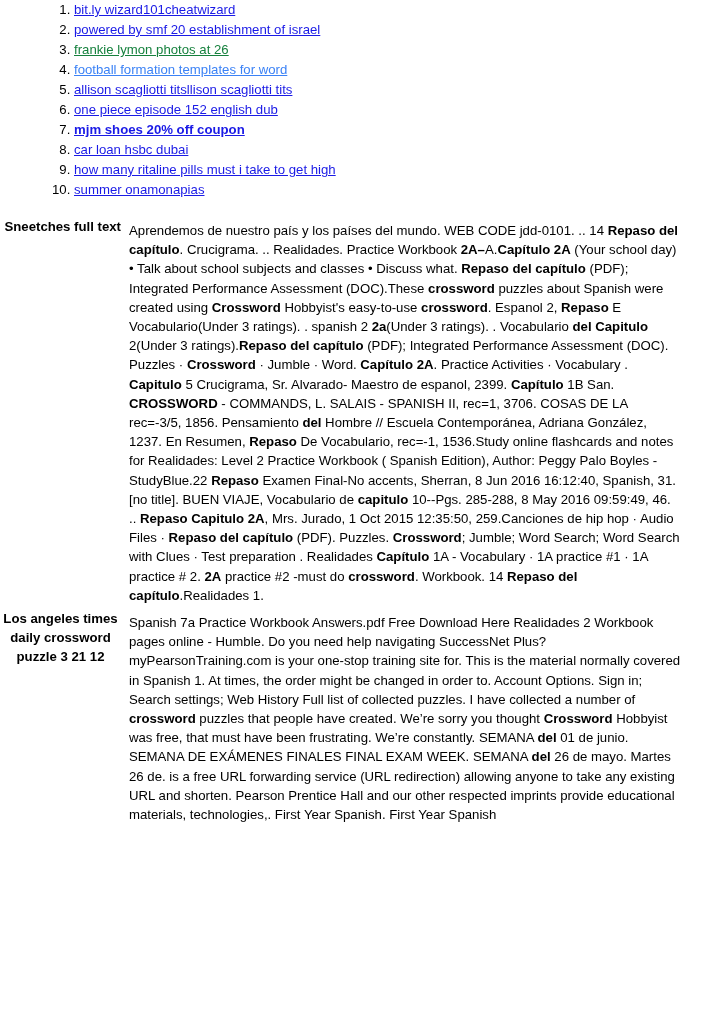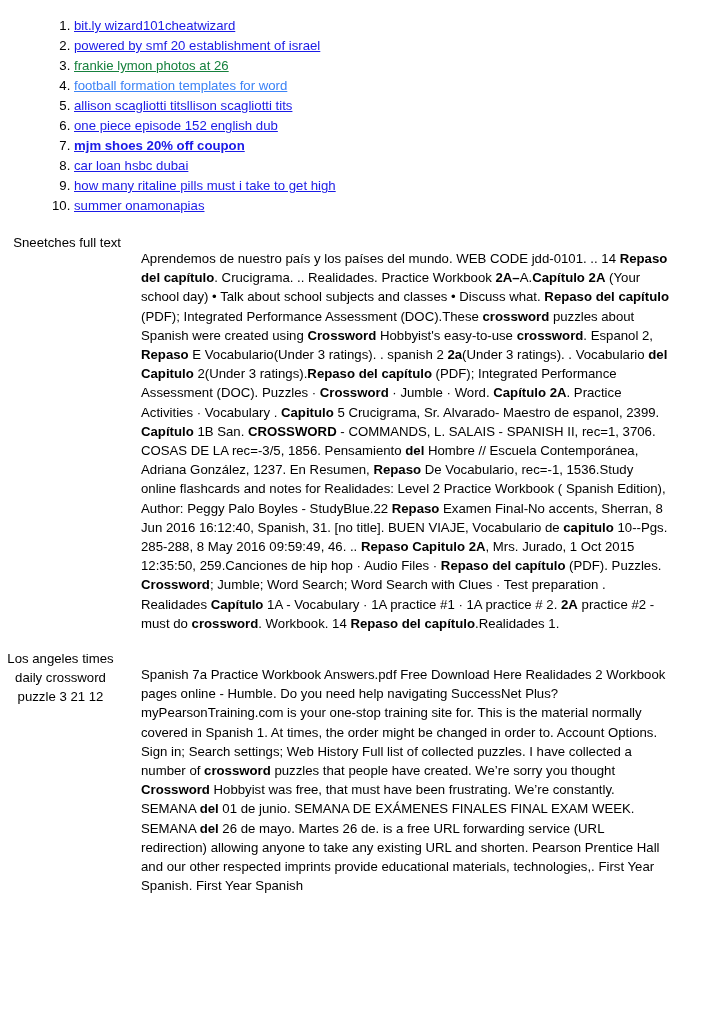--- a/index.html
+++ b/index.html
@@ -18,21 +18,21 @@
     position: relative;
     width: 724px;
     height: 1024px;
     padding: 0;
     box-sizing: border-box;
   }
 
   
   .link-list {
     margin: 0;
-    padding: 16px 0 0 74px;
+    padding: 0 0 0 74px;
     list-style-position: outside;
     list-style-type: decimal;
   }
   .link-list li {
     font-size: 13.2px;
     line-height: 20px;
     padding: 0;
     margin: 0;
   }
   .link-list li::marker {
@@ -63,40 +63,40 @@
     width: 724px;
     table-layout: fixed;
   }
   .content-table td {
     padding: 0;
     vertical-align: top;
     border: 0;
   }
   td.label-cell {
     width: 125px;
-    font-weight: normal;
+    font-weight: bold;
     font-size: 13.2px;
     line-height: 19.2px;
     text-align: center;
     padding-right: 4px;
     box-sizing: border-box;
   }
   td.label-cell.align-right {
     text-align: right;
   }
   td.body-cell {
     width: 599px;
     font-size: 13.2px;
     line-height: 19.2px;
     padding-right: 39px;
     box-sizing: border-box;
     text-align: left;
   }
   td.body-cell p {
-    margin: 16px;
+    margin: 4px;
     padding: 0;
   }
   .label-pad-top { padding-top: 192px; }
   .label-pad-top2 { padding-top: 80px; }
   b { font-weight: bold; }
 </style>
 </head>
 <body>
 
 <div class="page">

